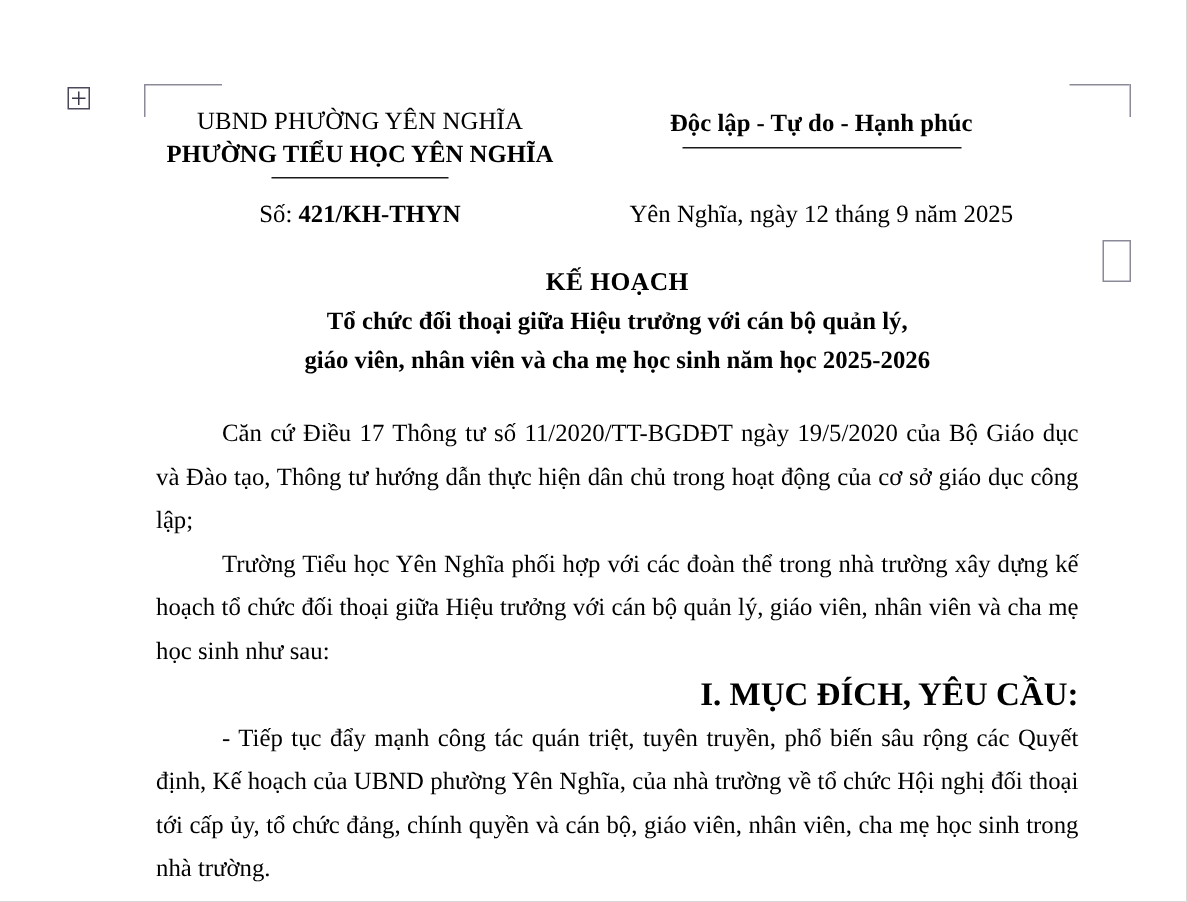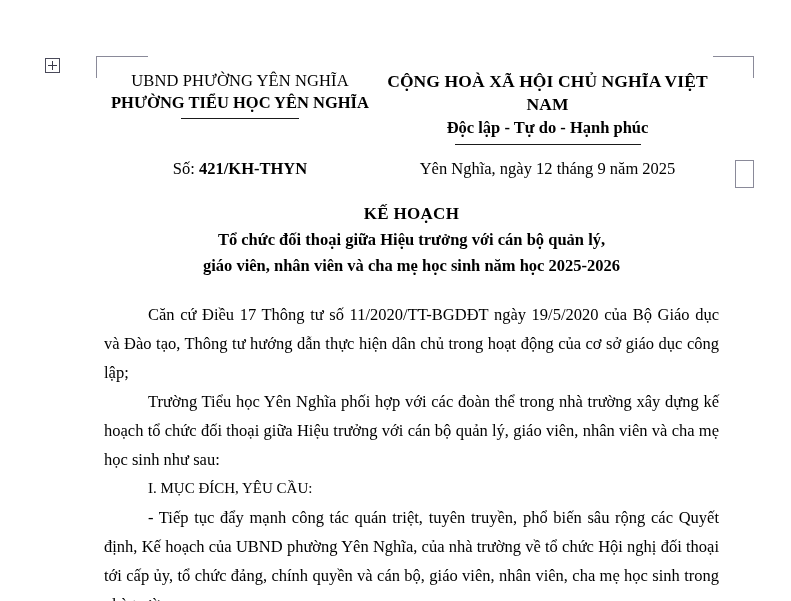--- a/index.html
+++ b/index.html
@@ -140,25 +140,25 @@
   .body-block { margin-top: 22px; }
   p.para {
     margin: 0 0 0 0;
     font-size: 16.5px;
     line-height: 29px;
     text-align: justify;
     text-indent: 44px;
   }
   p.heading {
     margin: 0;
-    font-size: 15px;
+    font-size: 22px;
     line-height: 29px;
-    font-weight: normal;
+    font-weight: bold;
     text-indent: 44px;
-    text-align: left;
+    text-align: right;
   }
   p.subheading {
     margin: 0;
     font-size: 16.5px;
     line-height: 29px;
     font-weight: bold;
     text-indent: 44px;
     text-align: left;
   }
 </style>
@@ -177,21 +177,20 @@
 
   <div class="content">
 
     <div class="header">
       <div class="hdr-left">
         <div class="hdr-line1">UBND PHƯỜNG YÊN NGHĨA</div>
         <div class="hdr-bold">PHƯỜNG TIỂU HỌC YÊN NGHĨA</div>
         <div class="rule rule-left"></div>
       </div>
       <div class="hdr-right">
-        <div class="hdr-natl">CỘNG HOÀ XÃ HỘI CHỦ NGHĨA VIỆT NAM</div>
         <div class="hdr-motto">Độc lập - Tự do - Hạnh phúc</div>
         <div class="rule rule-right"></div>
       </div>
     </div>
 
     <div class="row2">
       <div class="row2-left">
         <span>Số:</span>
         <b>421/KH-THYN</b>
       </div>

